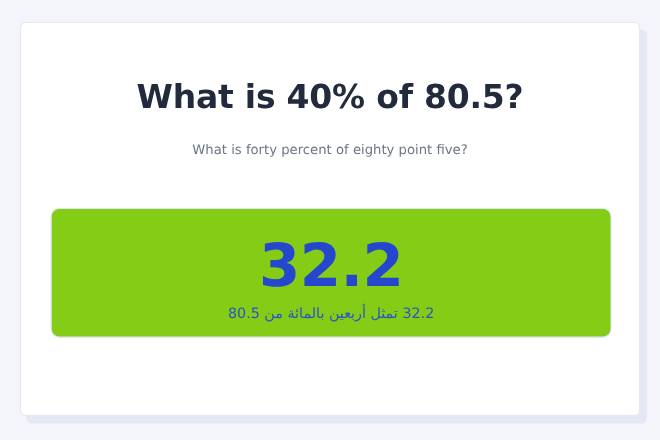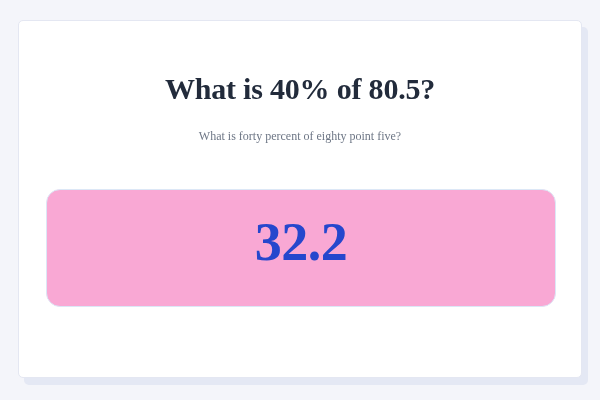--- a/index.html
+++ b/index.html
@@ -13,21 +13,20 @@
     background: #f4f5fa;
     font-family: "DejaVu Sans", "Liberation Sans", sans-serif;
     overflow: hidden;
   }
 
   .page {
     position: relative;
     width: 600px;
     height: 400px;
     box-sizing: border-box;
-    font-family: Liberation Serif, serif;
   }
 
   .card {
     position: absolute;
     left: 18px;
     top: 20px;
     width: 564px;
     height: 358px;
     box-sizing: border-box;
     background: #ffffff;
@@ -61,23 +60,23 @@
     line-height: 1.3;
   }
 
   .result-box {
     position: absolute;
     left: 27px;
     top: 168px;
     width: 510px;
     height: 118px;
     box-sizing: border-box;
-    background: #f9a8d4;
+    background: #84cc16;
     border: 1px solid #dce7f6;
-    border-radius: 14px;
+    border-radius: 8px;
   }
 
   .result-value {
     position: absolute;
     left: 0;
     right: 0;
     top: 24px;
     text-align: center;
     font-size: 54px;
     font-weight: 700;
@@ -169,18 +168,19 @@
 <div class="page">
 
   <div class="card">
 
     <div class="title">What is 40% of 80.5?</div>
 
     <div class="subtitle">What is forty percent of eighty point five?</div>
 
     <div class="result-box">
       <div class="result-value">32.2</div>
+      <div class="result-note">32.2 تمثل أربعين بالمائة من 80.5</div>
     </div>
 
 
   </div>
 
 </div>
 
 </body></html>

